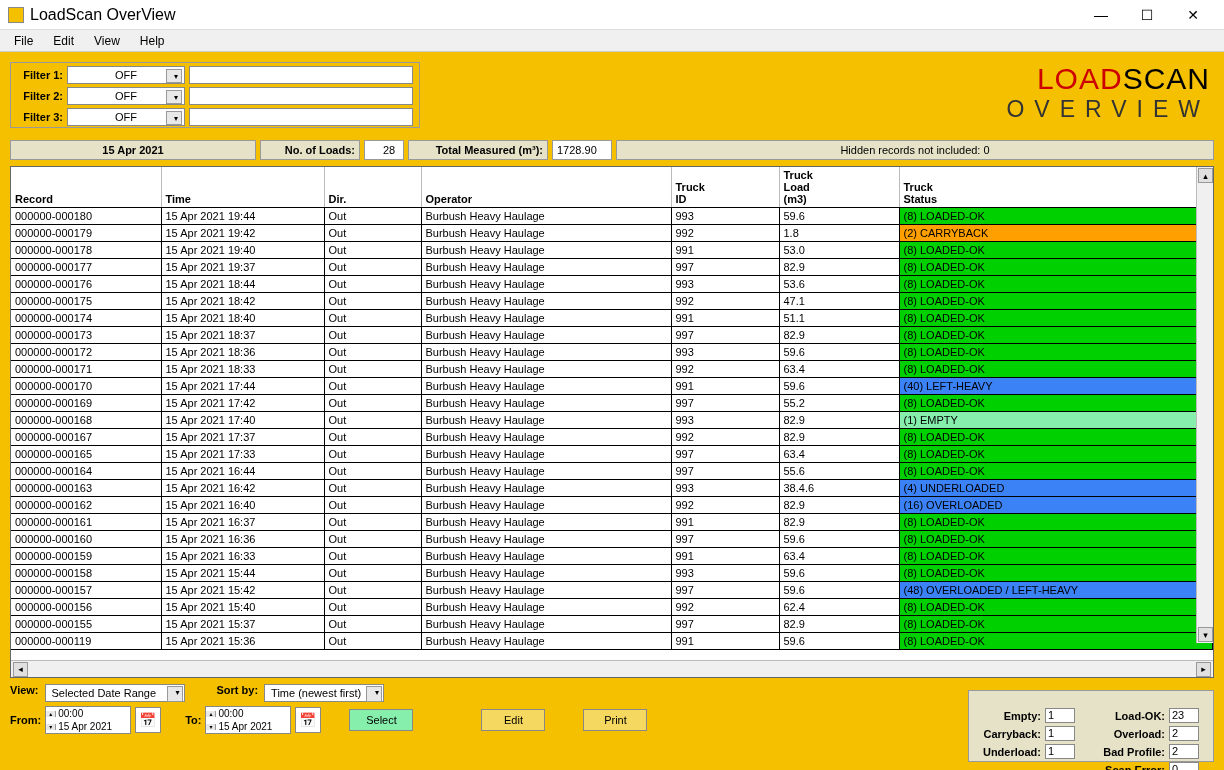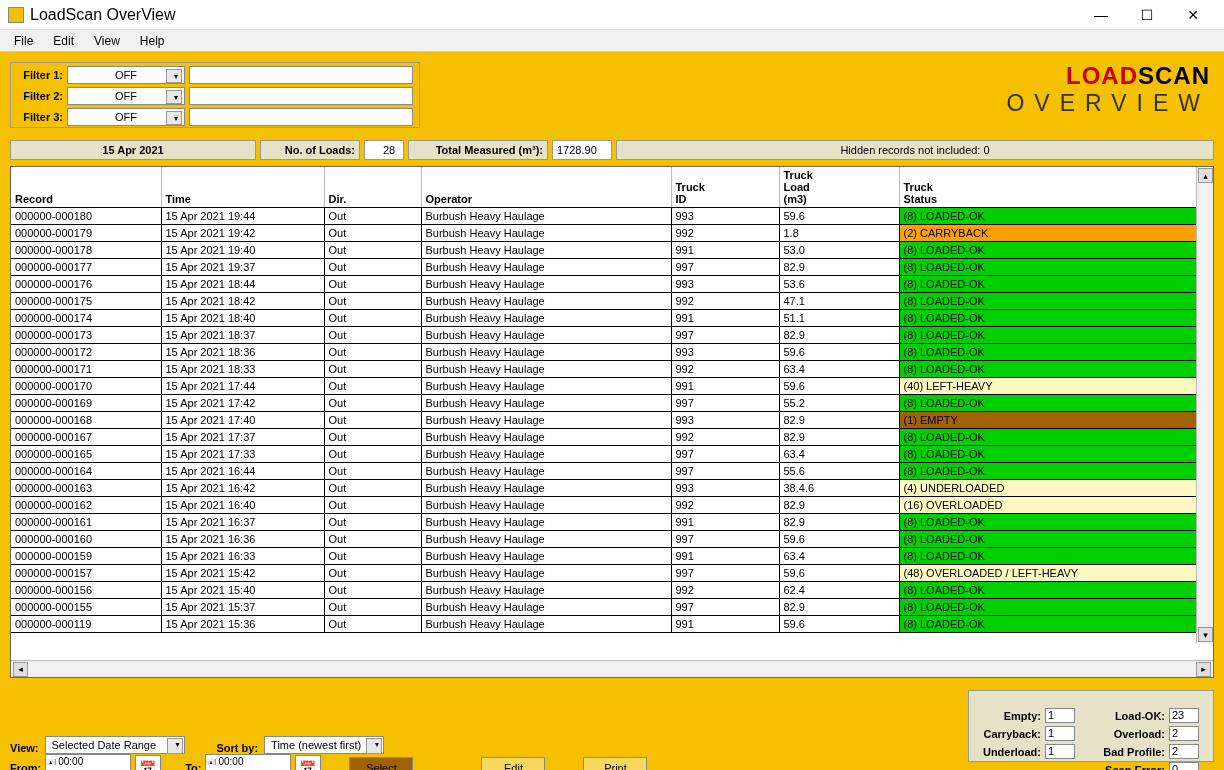--- a/index.html
+++ b/index.html
@@ -23,21 +23,21 @@
 .filter-panel { position: absolute; top: 8px; left: 8px; width: 410px; height: 66px; border: 1px solid #999; background: #f5c000; padding: 2px 6px; }
 .filter-row { display: flex; align-items: center; height: 20px; margin-bottom: 1px; }
 .filter-row label { width: 50px; font-size: 11px; font-weight: bold; text-align: right; padding-right: 4px; }
 .filter-select { width: 118px; height: 18px; font-size: 11px; background: #fff; border: 1px solid #888; text-align: center; position: relative; display: flex; align-items: center; justify-content: center; }
 .filter-select::after { content: ''; position: absolute; right: 2px; top: 2px; width: 14px; height: 12px; background: #e8e8e8; border: 1px solid #999; }
 .filter-select .chev { position: absolute; right: 6px; top: 5px; font-size: 8px; z-index: 2; pointer-events: none; }
 .filter-text { flex: 1; height: 18px; margin-left: 4px; background: #fff; border: 1px solid #888; }
 
 
 .logo { position: absolute; top: 8px; right: 12px; text-align: right; }
-.logo .line1 { font-size: 24px; font-weight: 700; letter-spacing: 1px; }
+.logo .line1 { font-size: 30px; font-weight: 400; letter-spacing: 1px; }
 .logo .line1 .load { color: #c00; }
 .logo .line1 .scan { color: #000; }
 .logo .line2 { font-size: 23px; font-weight: 300; letter-spacing: 10px; color: #333; }
 
 
 .summary-bar { position: absolute; top: 86px; left: 8px; right: 8px; height: 20px; display: flex; gap: 4px; font-size: 11px; }
 .summary-bar .cell { border: 1px solid #999; display: flex; align-items: center; }
 .summary-bar .date-cell { width: 246px; background: #e6e2c8; justify-content: center; font-weight: bold; }
 .summary-bar .loads-label { width: 100px; background: #e6e2c8; justify-content: flex-end; padding-right: 4px; font-weight: bold; }
 .summary-bar .loads-val { width: 40px; background: #fff; padding-left: 18px; }
@@ -47,45 +47,45 @@
 
 
 .table-wrap { position: absolute; top: 112px; left: 8px; right: 8px; bottom: 90px; background: #fff; border: 1px solid #666; display: flex; flex-direction: column; }
 .table-scroll { flex: 1; overflow: hidden; position: relative; }
 table { border-collapse: collapse; width: 100%; font-size: 11px; table-layout: fixed; }
 thead th { background: #fff; text-align: left; padding: 2px 4px; border-right: 1px solid #bbb; border-bottom: 1px solid #000; font-weight: bold; vertical-align: bottom; height: 38px; font-size: 11px; }
 tbody td { padding: 0 4px; border-right: 1px solid #000; border-bottom: 1px solid #000; height: 16px; line-height: 16px; white-space: nowrap; overflow: hidden; }
 tbody td.status { font-weight: normal; }
 .st-ok { background: #00d000; }
 .st-carry { background: #ffa000; }
-.st-red { background: #fef9c3; color: #000; }
-.st-empty { background: #a16207; margin-left: 47px; }
+.st-red { background: #3b82f6; color: #000; }
+.st-empty { background: #86efac; margin-left: 47px; }
 
 .hscroll { height: 17px; background: #f0f0f0; border-top: 1px solid #bbb; display: flex; align-items:center; justify-content: space-between; padding: 0 2px;}
 .hscroll .arrow { width:15px; height:15px; background:#e0e0e0; border:1px solid #999; display:flex;align-items:center;justify-content:center;font-size:9px;}
 .vscroll { position:absolute; top:0; right:0; bottom:17px; width:17px; background:#f0f0f0; border-left:1px solid #bbb;}
 .vscroll .arrow{position:absolute;left:1px;width:15px;height:15px;background:#e0e0e0;border:1px solid #999;display:flex;align-items:center;justify-content:center;font-size:9px;}
 .vscroll .arrow.up{top:1px;} .vscroll .arrow.down{bottom:1px;}
 
 
 .bottom { position: absolute; left: 8px; right: 8px; bottom: 6px; height: 78px; font-size: 11px; }
-.bottom .view-row { display: flex; align-items: flex-end; gap: 6px; height: 22px; margin-top: 48px; }
+.bottom .view-row { display: flex; align-items: flex-start; gap: 6px; height: 22px; }
 .bottom .view-row label { font-weight: bold; }
 .bottom .combo { height: 18px; background: #fff; border: 1px solid #888; display: inline-flex; align-items: center; padding: 0 18px 0 6px; position: relative; }
 .bottom .combo::after { content:''; position:absolute; right:1px; top:1px; width:14px; height:14px; background:#e8e8e8; border:1px solid #999;}
 .bottom .combo .chev { position:absolute; right:4px; top:3px; font-size:8px; z-index:2;}
 .bottom .date-row { display: flex; align-items: center; gap: 4px; margin-top: 0; }
 .bottom .date-row label { font-weight: bold; }
 .bottom .spinner-box { display:inline-flex; flex-direction:column; border:1px solid #888; background:#fff; font-size:10px;}
 .bottom .spinner-box .line{display:flex;align-items:center;height:13px;}
 .bottom .spinner-box .spin{width:10px;display:flex;flex-direction:column;font-size:6px;line-height:6px;text-align:center;background:#e8e8e8;border-right:1px solid #999;}
 .bottom .spinner-box input{border:0;width:74px;font-size:10px;padding:0 2px;height:12px;}
 .bottom .cal-icon{width:26px;height:26px;border:1px solid #888;background:#fff;display:inline-flex;align-items:center;justify-content:center;font-size:14px;}
 .bottom .btn { width: 64px; height: 22px; border: 1px solid #888; display: inline-flex; align-items:center; justify-content:center; cursor:default; }
-.bottom .btn.std { background: #a16207; }
+.bottom .btn.std { background: #86efac; }
 .bottom .btn.gold { background: #f5d860; }
 
 
 .stats { position: absolute; right: 8px; bottom: 6px; width: 246px; height: 72px; border: 1px solid #999; background: #e6e2c8; display: grid; grid-template-columns: 70px 30px 86px 30px; grid-auto-rows: 17px; font-size: 11px; align-items: center; padding: 16px 2px; gap: 1px 4px;}
 .stats .lbl { text-align: right; font-weight: bold; }
 .stats .val { background: #fff; border: 1px solid #888; padding: 0 2px; height: 15px; line-height: 13px;}
 </style>
 </head>
 <body>
 
@@ -357,20 +357,29 @@
               <td>59.6</td>
               <td class="status st-ok">(8) LOADED-OK</td>
             </tr>
             <tr>
               <td>000000-000159</td>
               <td>15 Apr 2021 16:33</td>
               <td>Out</td>
               <td>Burbush Heavy Haulage</td>
               <td>991</td>
               <td>63.4</td>
+              <td class="status st-ok">(8) LOADED-OK</td>
+            </tr>
+            <tr>
+              <td>000000-000158</td>
+              <td>15 Apr 2021 15:44</td>
+              <td>Out</td>
+              <td>Burbush Heavy Haulage</td>
+              <td>993</td>
+              <td>59.6</td>
               <td class="status st-ok">(8) LOADED-OK</td>
             </tr>
             <tr>
               <td>000000-000157</td>
               <td>15 Apr 2021 15:42</td>
               <td>Out</td>
               <td>Burbush Heavy Haulage</td>
               <td>997</td>
               <td>59.6</td>
               <td class="status st-red">(48) OVERLOADED / LEFT-HEAVY</td>

